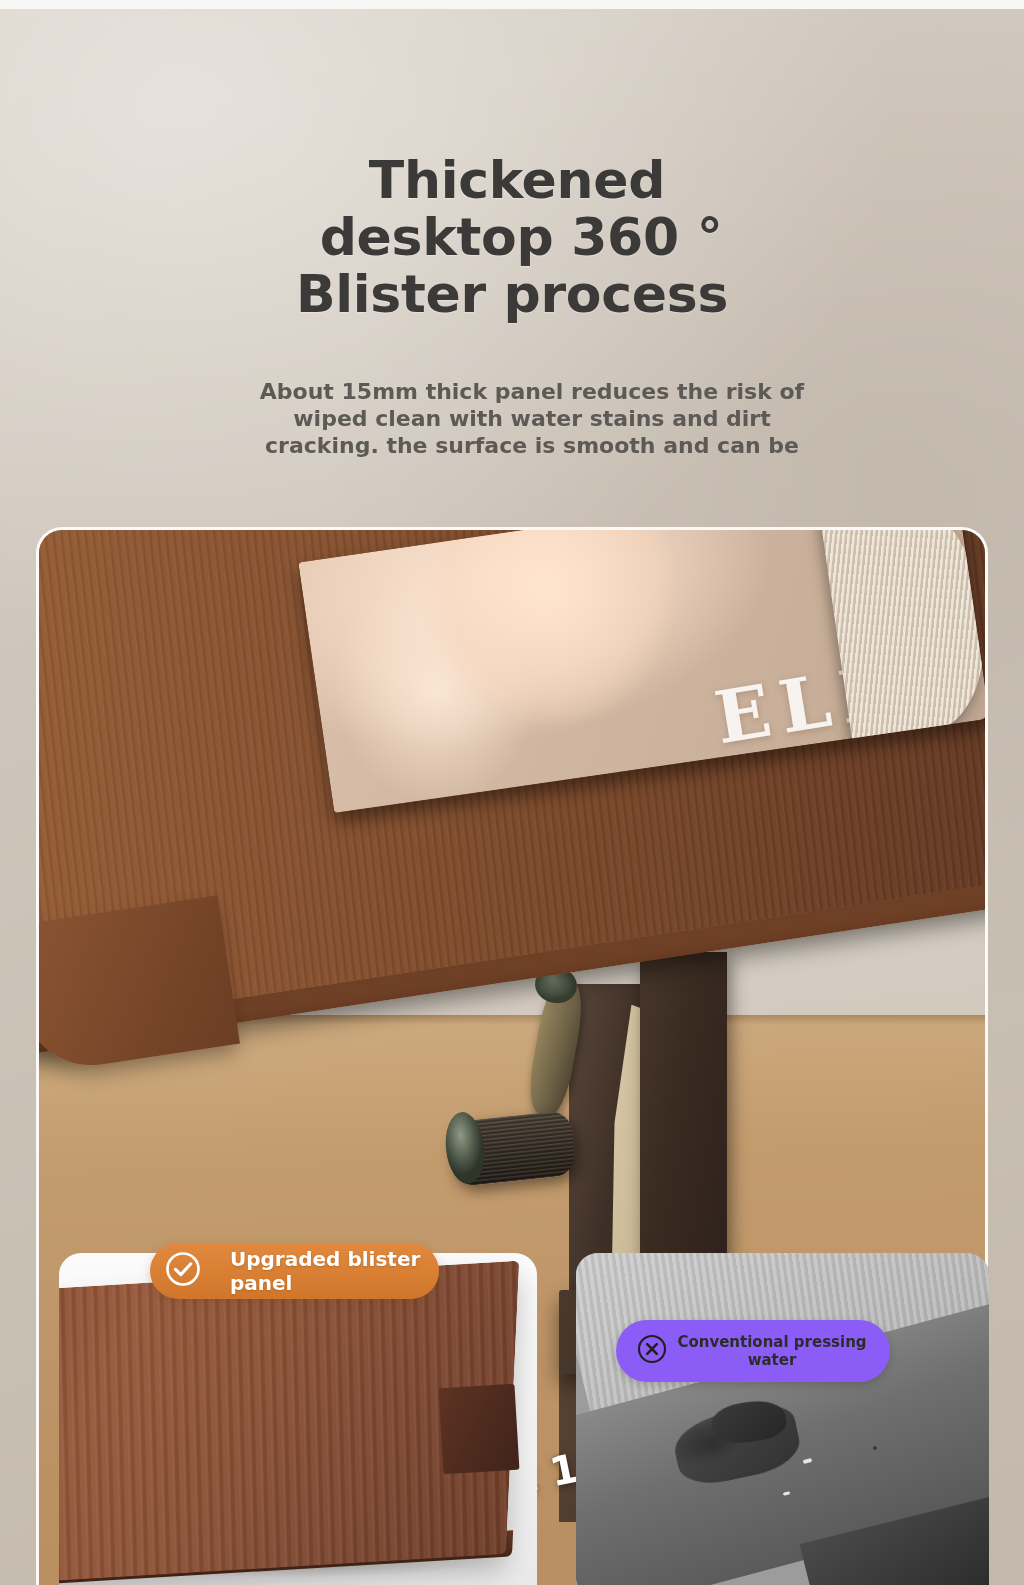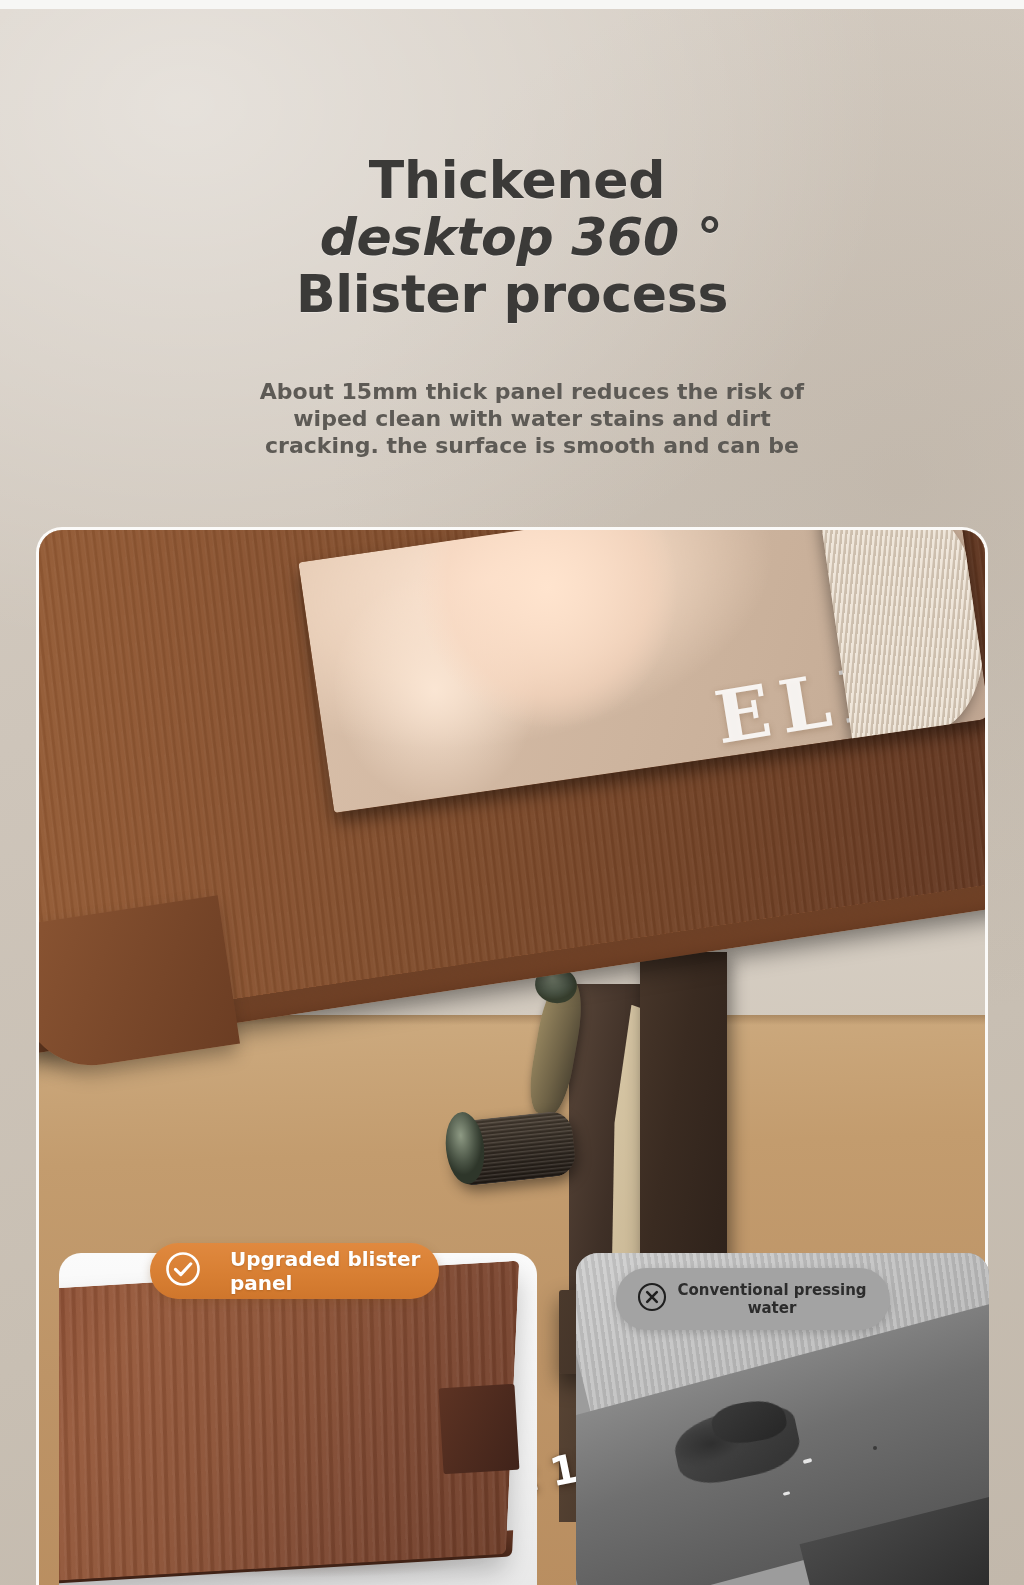--- a/index.html
+++ b/index.html
@@ -25,21 +25,21 @@
   .headline{
     position:absolute;left:0;top:152px;width:1024px;
     text-align:center;
     color:#3b3a38;
     font-size:52px;line-height:57px;font-weight:700;
     letter-spacing:-0.3px;
     text-shadow:0 1px 1px rgba(255,255,255,.35);
   }
   .headline .hl{display:block;}
   .hl1{padding-left:10px;}
-  .hl2{padding-left:18px;font-style:italic;}
+  .hl2{padding-left:18px;}
   .hl3{padding-left:0px;}
 
   .subhead{
     position:absolute;left:0;top:378px;width:1024px;
     text-align:center;
     color:#5d5a55;
     font-size:22px;line-height:27px;font-weight:700;
   }
   .subhead span{display:block;margin-left:40px;}
 
@@ -299,22 +299,22 @@
     position:absolute;display:flex;align-items:center;
     border-radius:999px;
   }
   .badge-orange{
     left:150px;top:1243px;width:289px;height:56px;
     background:linear-gradient(180deg,#e0893f 0%,#d87f33 55%,#cf762c 100%);
     box-shadow:0 3px 10px rgba(120,70,25,.25);
     padding-left:14px;box-sizing:border-box;
   }
   .badge-gray{
-    left:616px;top:1268px;width:274px;height:62px;
-    background:#a3a3a3;
+    left:616px;top:1320px;width:274px;height:62px;
+    background:#8b5cf6;
     box-shadow:0 3px 9px rgba(0,0,0,.16);
     padding-left:20px;box-sizing:border-box;
   }
   .badge-orange .b-label{
     color:#ffffff;font-size:20px;font-weight:700;margin-left:28px;
     text-shadow:0 1px 2px rgba(130,72,24,.35);
   }
   .badge-gray .b-label{
     color:#2c2c2c;font-size:15px;font-weight:700;line-height:18px;
     text-align:center;flex:1;margin-right:14px;

